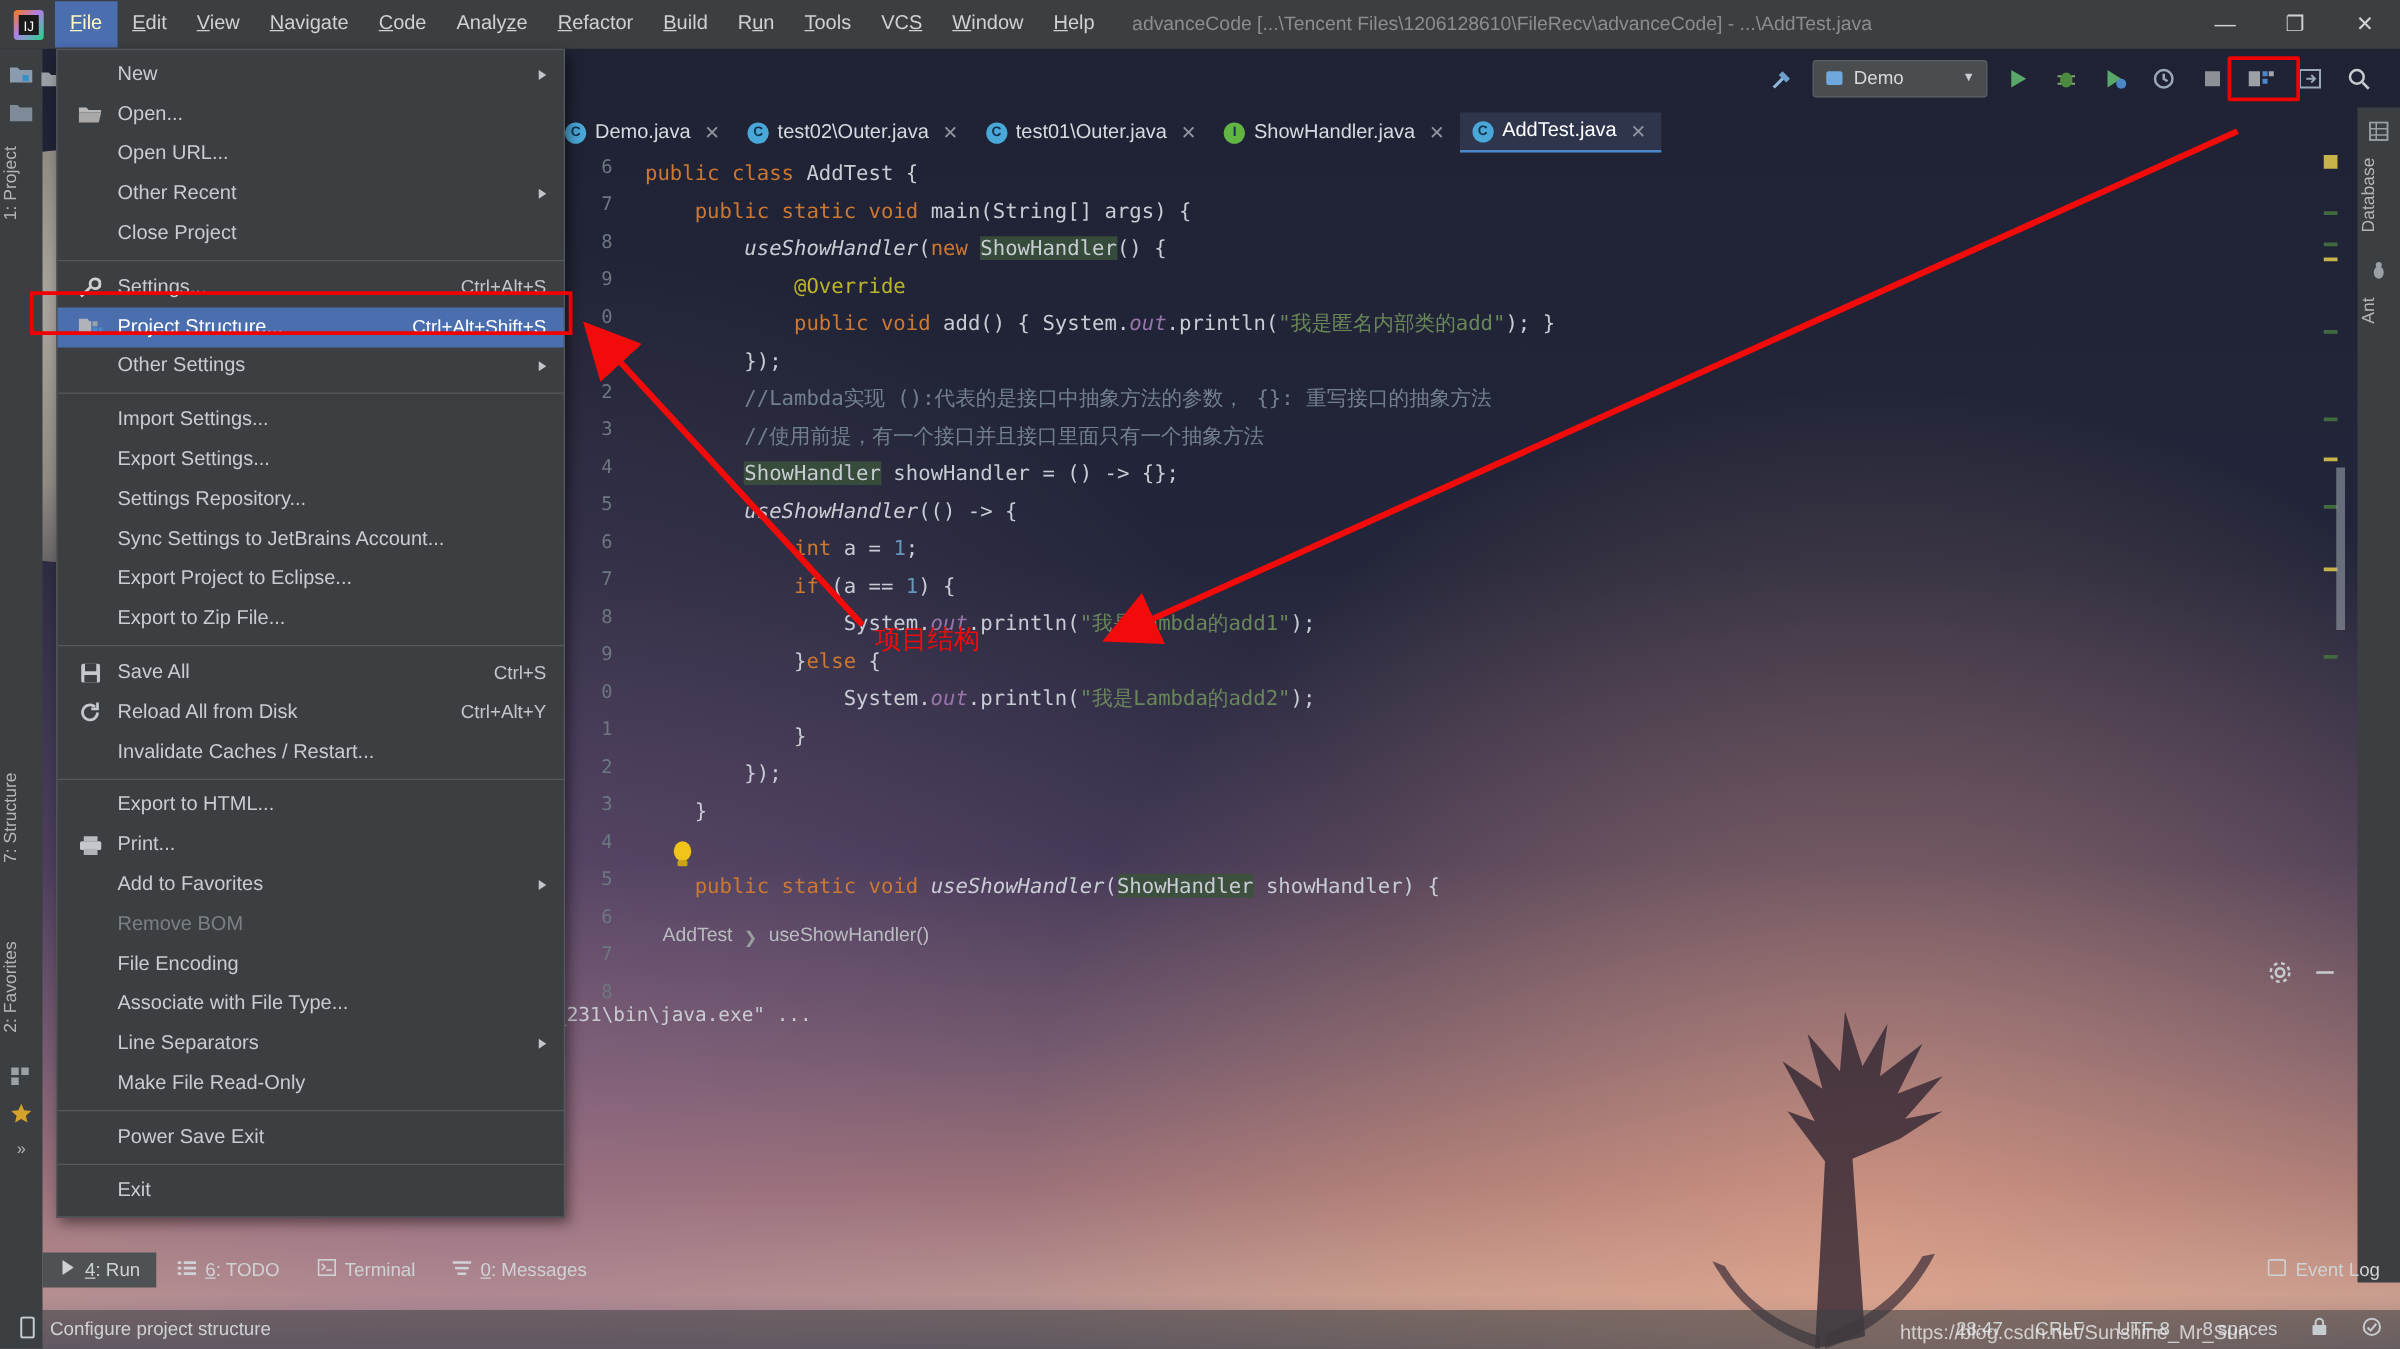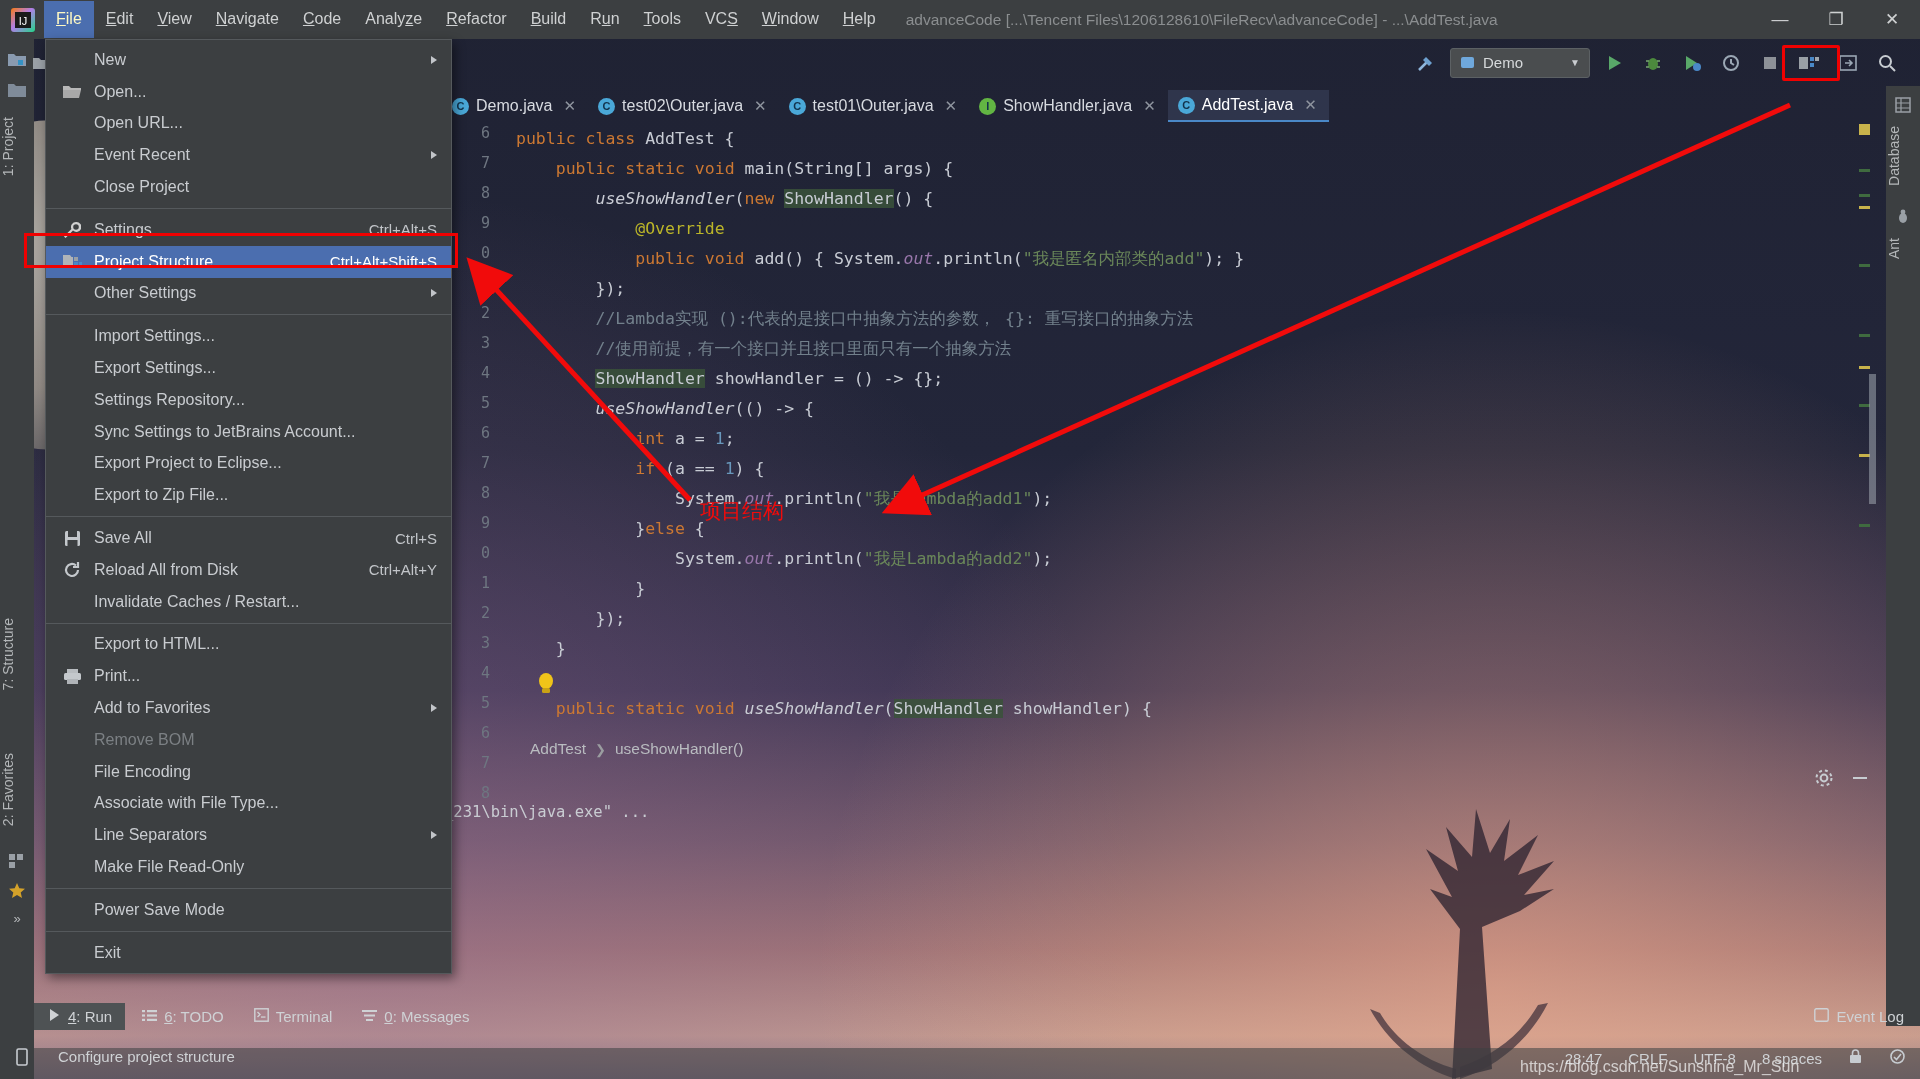--- a/index.html
+++ b/index.html
@@ -132,21 +132,21 @@
   }
   .bt { display:flex; align-items:center; gap:7px; padding:5px 13px; font-size:15px; color:#cfd2d5;}
   .bt.sel { background:#4e5254; }
   .bt u { text-decoration:underline; }
   .eventlog { margin-left:auto; margin-right:16px; display:flex; align-items:center; gap:7px;
               font-size:15px; color:#cfd2d5;}
 
   
   .statusbar {
     position:absolute; left:0; bottom:0; width:1920px; height:31px; z-index:22;
-    display:flex; align-items:flex-start; padding-left:14px; gap:28px;
+    display:flex; align-items:center; padding-left:14px; gap:10px;
     font-size:15px; color:#cfd2d5; background:rgba(60,63,65,.55);
   }
   .status-right { margin-left:auto; display:flex; align-items:center; gap:26px; padding-right:14px; }
   .watermark {
     position:absolute; left:1520px; bottom:3px; font-size:16px; color:rgba(240,240,240,.75);
     z-index:26; white-space:nowrap; pointer-events:none;
   }
 
   
   .dropdown {
@@ -553,21 +553,21 @@
           <path fill="#b8b8b8" d="M0 2h6l2 2h10v2H0z"></path>
           <path fill="#a8a8a8" d="M0 6h18l-2 8H0z"></path>
         </svg>
       </span>
       <span>Open...</span>
     </div>
     <div class="mi">
       <span>Open URL...</span>
     </div>
     <div class="mi">
-      <span>Event Recent</span>
+      <span>Other Recent</span>
       <span class="arrow"></span>
     </div>
     <div class="mi">
       <span>Close Project</span>
     </div>
     <div class="msep"></div>
     <div class="mi">
       <span class="mico">
         <svg width="18" height="18" viewBox="0 0 18 18">
           <path fill="#d0d0d0" d="M13 1a5 5 0 00-4.6 7L1 15.4 2.6 17 10 9.6A5 5 0 1013 1zm0 2.2a2.8 2.8 0 110 5.6 2.8 2.8 0 010-5.6z"></path>
@@ -665,21 +665,21 @@
     </div>
     <div class="mi">
       <span>Line Separators</span>
       <span class="arrow"></span>
     </div>
     <div class="mi">
       <span>Make File Read-Only</span>
     </div>
     <div class="msep"></div>
     <div class="mi">
-      <span>Power Save Mode</span>
+      <span>Power Save Exit</span>
     </div>
     <div class="msep"></div>
     <div class="mi">
       <span>Exit</span>
     </div>
   </div>
 <div class="redbox-menu"></div>
 
 <svg id="arrows">
   <defs>

